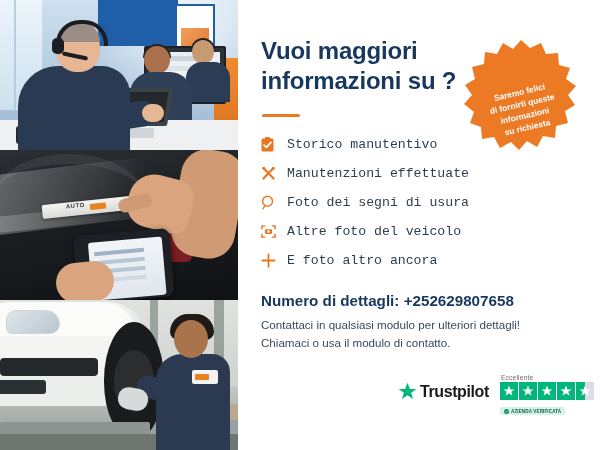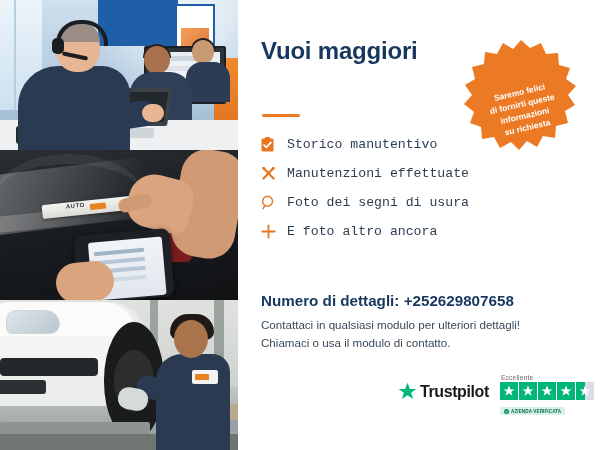--- a/index.html
+++ b/index.html
@@ -217,20 +217,21 @@
         <div class="badge"></div>
       </div>
     </div>
 
   </div>
 
   <div class="panel">
 
     <div class="heading">
       <div>Vuoi maggiori</div>
+      <div>informazioni su ?</div>
     </div>
     <div class="divider"></div>
 
     <div class="badge">
       <svg width="122" height="122" viewBox="0 0 122 122">
         <path d="M61 2 L70 10 L81 5 L86 16 L98 15 L99 27 L110 30 L106 41 L116 48 L108 57 L115 67 L105 73 L108 85 L96 88 L95 100 L83 98 L77 109 L67 103 L59 112 L51 104 L40 110 L34 99 L22 101 L21 89 L10 85 L14 74 L4 66 L12 57 L5 47 L15 41 L12 29 L24 26 L25 14 L37 16 L43 5 L53 11 Z" fill="#ec7a24"></path>
       </svg>
       <svg class="badge-icon" viewBox="0 0 24 22">
         <path d="M3 15 V11 a9 9 0 0 1 18 0 v4" fill="none" stroke="#ffffff" stroke-width="2.1" stroke-linecap="round"></path>
         <rect x="1.2" y="13" width="5" height="8" rx="2.2" fill="#ffffff"></rect>
@@ -272,20 +273,30 @@
       <div class="li">
         <span class="li-ico">
           <svg width="15" height="15" viewBox="0 0 16 16">
             <circle cx="7" cy="6.6" r="5.3" fill="none" stroke="#e8751f" stroke-width="1.5"></circle>
             <path d="M4.2 11.2 L2.2 14.6" stroke="#e8751f" stroke-width="1.5" stroke-linecap="round"></path>
           </svg>
         </span>
         <span class="li-txt">Foto dei segni di usura</span>
       </div>
 
+      <div class="li">
+        <span class="li-ico">
+          <svg width="15" height="15" viewBox="0 0 16 16">
+            <path d="M1 5 V2 h3 M12 2 h3 v3 M15 11 v3 h-3 M4 14 H1 v-3" fill="none" stroke="#e8751f" stroke-width="1.5" stroke-linecap="round"></path>
+            <rect x="4.2" y="5.6" width="7.6" height="5" rx="1.2" fill="#e8751f"></rect>
+            <circle cx="8" cy="8.1" r="1.4" fill="#ffffff"></circle>
+          </svg>
+        </span>
+        <span class="li-txt">Altre foto del veicolo</span>
+      </div>
 
       <div class="li">
         <span class="li-ico">
           <svg width="15" height="15" viewBox="0 0 16 16">
             <path d="M8 1.4 V14.6 M1.4 8 H14.6" stroke="#e8751f" stroke-width="1.9" stroke-linecap="round"></path>
           </svg>
         </span>
         <span class="li-txt">E foto altro ancora</span>
       </div>
 

